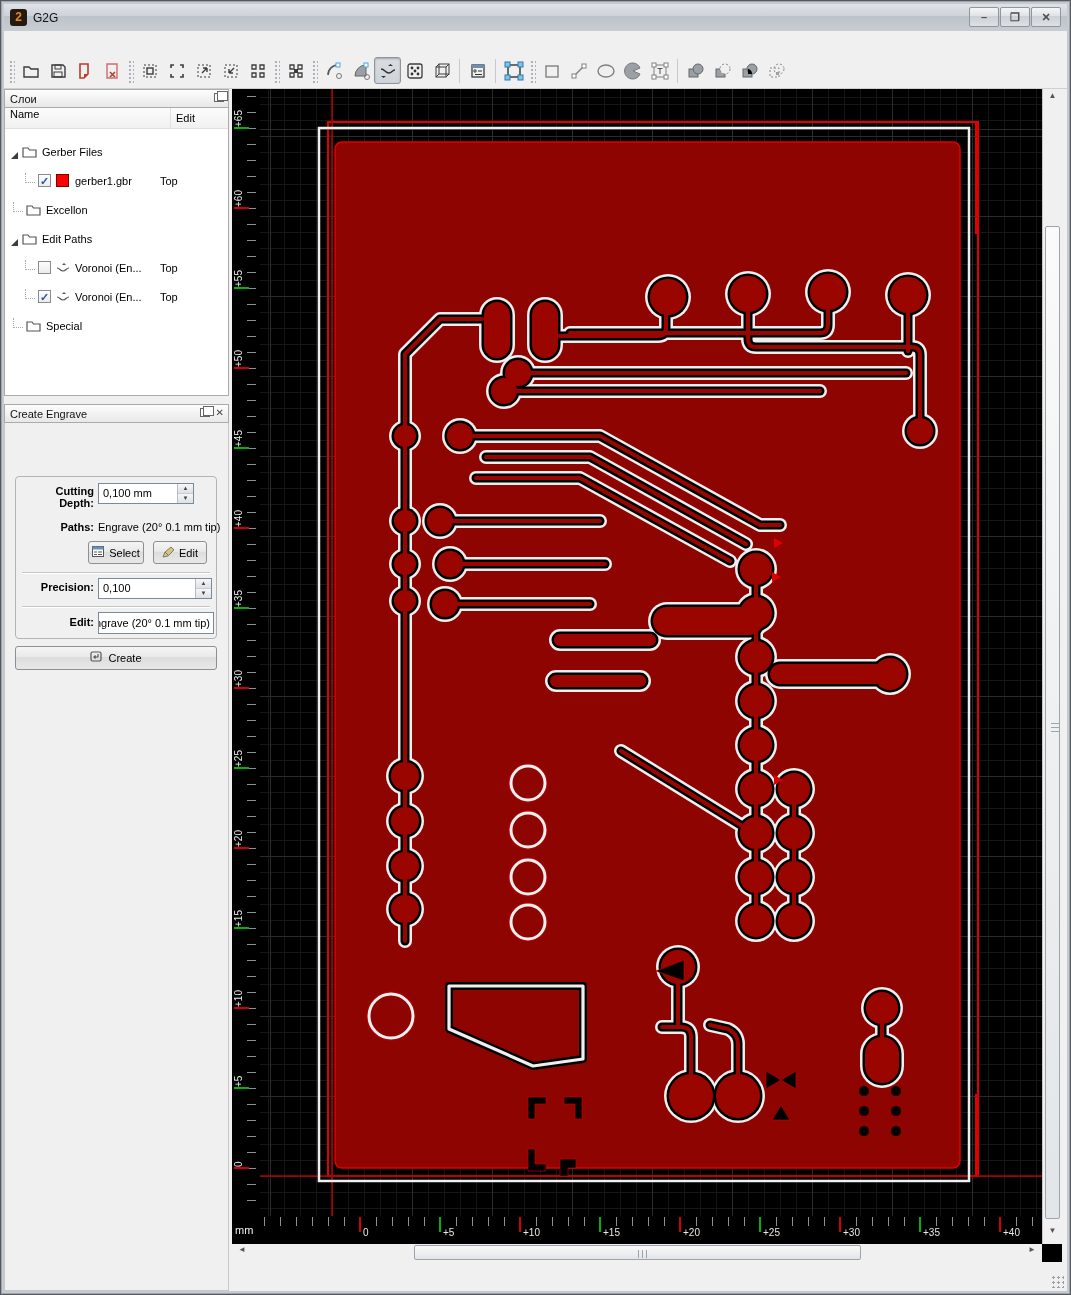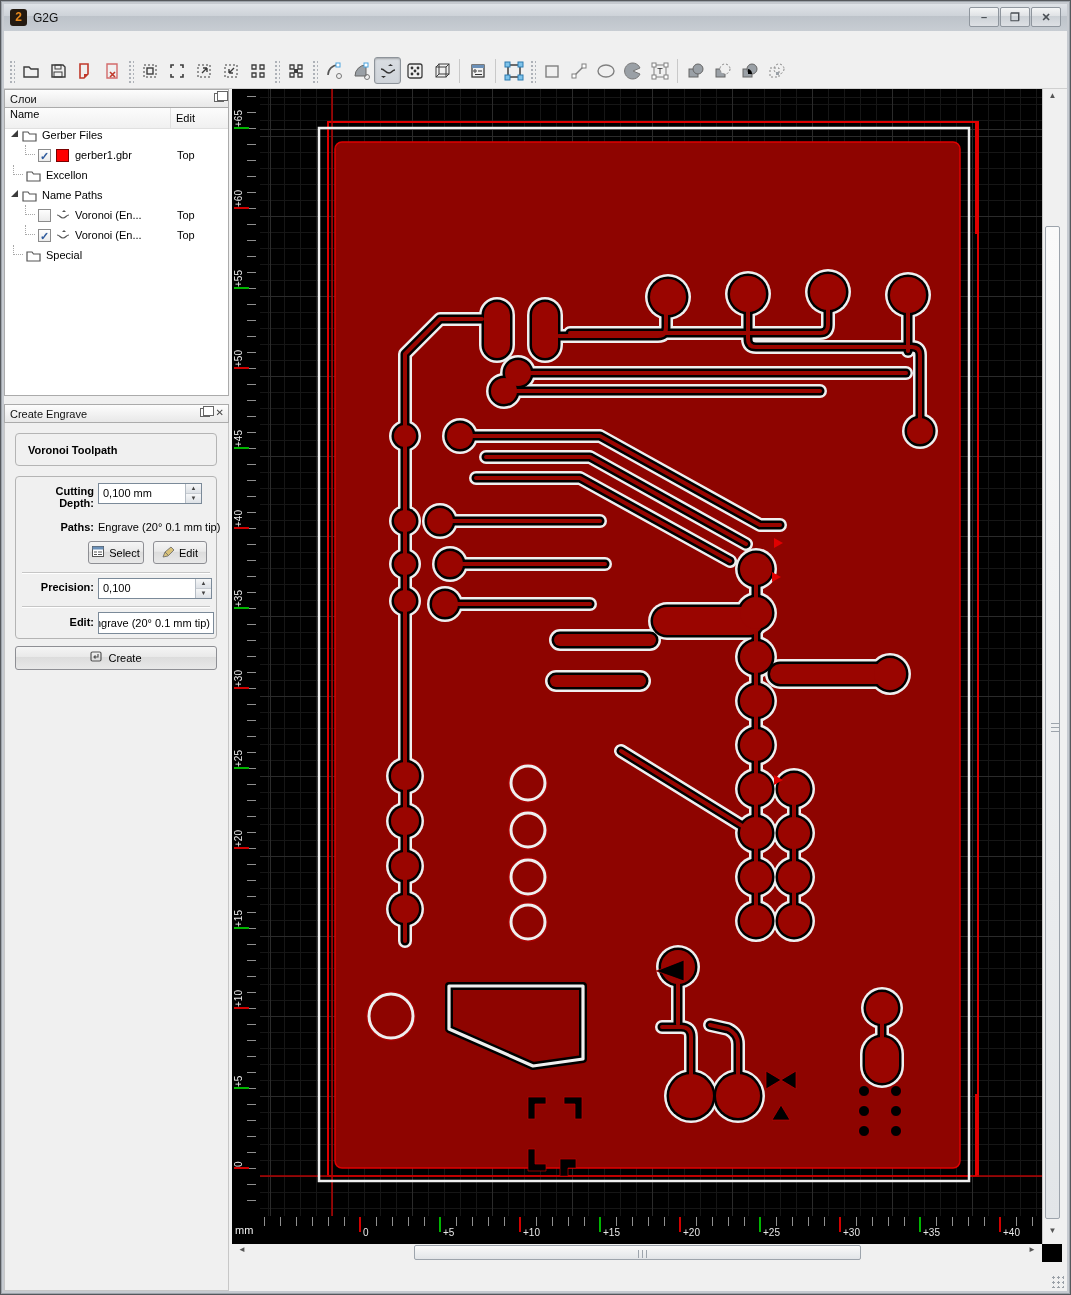--- a/index.html
+++ b/index.html
@@ -43,23 +43,23 @@
   .float-ic { width:10px; height:9px; border:1px solid #666; position:relative; background:#fff; }
   .float-ic:before { content:""; position:absolute; left:2px; top:-3px; width:9px; height:8px;
     border:1px solid #666; background:#fff; }
   .close-ic { font-size:10px; color:#444; line-height:9px; }
   .tree { position:absolute; left:0; right:0; top:19px; height:288px; background:#fff;
     border:1px solid #ababab; border-top:none; font-size:11px; color:#000; overflow:hidden; }
   .tree-head { height:21px; border-bottom:1px solid #e0e0e0; background:linear-gradient(#fcfcfc,#f0f0f0);
     display:flex; }
   .tree-head .c1 { width:166px; padding:0 0 0 5px; border-right:1px solid #e0e0e0; }
   .tree-head .c2 { padding:4px 0 0 5px; }
-  .tree-row { height:20px; display:flex; align-items:flex-start; position:relative; }
+  .tree-row { height:20px; display:flex; align-items:flex-end; position:relative;margin-top:9px; }
   .tr-label { white-space:nowrap; }
-  .tr-side { position:absolute; left:172px; }
+  .tr-side { position:absolute; left:155px; }
   .expander { width:0; height:0; border-left:7px solid transparent; border-bottom:7px solid #3c3c3c;
     margin:0 4px 0 6px; transform:translateY(1px); }
   .guide { width:10px; height:10px; border-left:1px dotted #a8a8a8; border-bottom:1px dotted #a8a8a8;
     margin-right:3px; transform:translateY(-4px); }
   .cb { width:13px; height:13px; border:1px solid #8b8b8b; background:linear-gradient(#fdfdfd,#ececec);
     margin-right:5px; font-size:11px; line-height:12px; text-align:center; color:#2f5b9d; font-weight:bold; }
   .swatch { width:13px; height:13px; background:#ff0000; border:1px solid #7a0000; margin-right:6px; }
   .mini-ic { margin-right:5px; display:flex; }
   
   .ct-body { position:absolute; left:0; right:0; top:334px; bottom:0; background:#f0f0f0;
@@ -409,21 +409,21 @@
           </span>
         <span class="tr-label">Excellon</span>
       </div>
       <div class="tree-row">
         <span class="expander"></span>
         <span class="mini-ic">
             <svg width="15" height="13">
               <path d="M1 3 h5 l1.5 2 H14 v7 H1 z" fill="#fff" stroke="#555" stroke-width="1.2"></path>
             </svg>
           </span>
-        <span class="tr-label">Name Paths</span>
+        <span class="tr-label">Edit Paths</span>
       </div>
       <div class="tree-row" style="padding-left:20px;">
         <span class="guide"></span>
         <span class="cb"></span>
         <span class="mini-ic">
             <svg width="14" height="12">
               <path d="M1 6 C4 6 4 9 7 9 C10 9 10 6 13 6" fill="none" stroke="#555" stroke-width="1.2"></path>
               <path d="M6 3 h4 l-2 -2 z" fill="#555"></path>
             </svg>
           </span>
@@ -455,27 +455,24 @@
 
     <div class="panel-header" style="top:315px;">
       <span>Create Engrave</span>
       <span class="ph-icons">
         <span class="float-ic"></span>
         <span class="close-ic">✕</span>
       </span>
     </div>
 
     <div class="ct-body">
-      <div class="groupbox" style="left:10px; top:10px; width:202px; height:33px; display:flex; align-items:center; padding-left:12px;">
-        <span class="gb-title">Voronoi Toolpath</span>
-      </div>
 
       <div class="groupbox" style="left:10px; top:53px; width:202px; height:163px;">
         <div class="flabel" style="left:4px; top:8px; width:74px;">Cutting Depth:</div>
-        <div class="spin" style="left:82px; top:6px; width:104px;">
+        <div class="spin" style="left:82px; top:6px; width:96px;">
           <div class="spin-text">0,100 mm</div>
           <div class="spin-btns">
               <div class="spin-up">▲</div>
               <div class="spin-dn">▼</div>
             </div>
         </div>
         <div class="flabel" style="left:4px; top:44px; width:74px;">Paths:</div>
         <div class="fvalue" style="left:82px; top:44px;">Engrave (20° 0.1 mm tip)</div>
         <div class="pushbtn" style="left:72px; top:64px; width:56px; height:23px;">
           <span><svg width="12" height="11">

